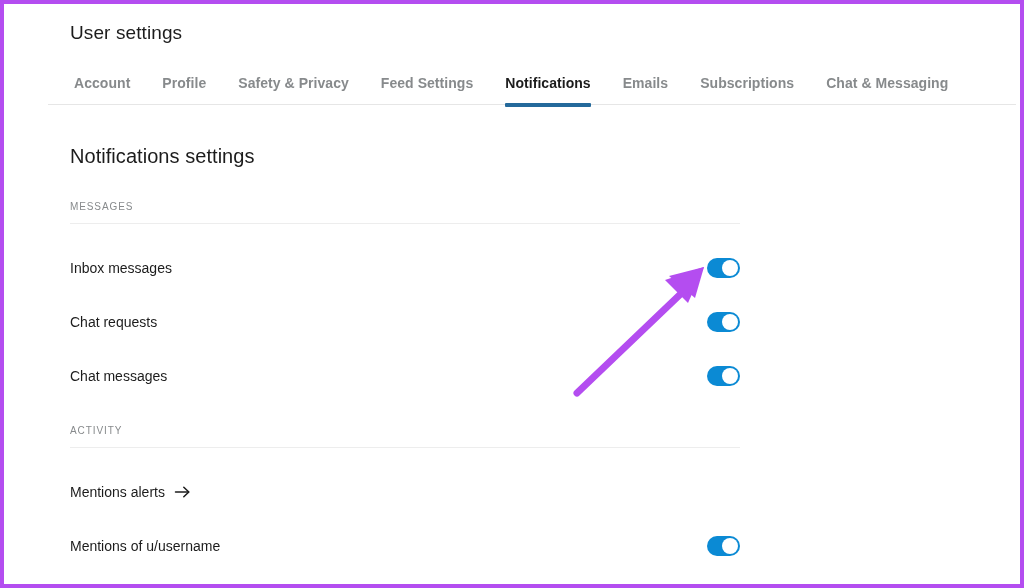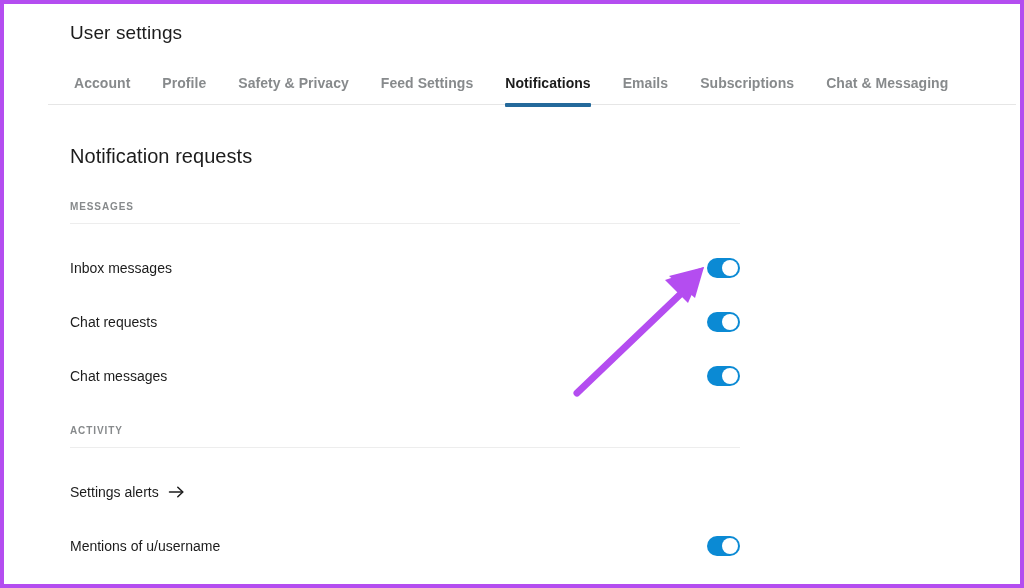--- a/index.html
+++ b/index.html
@@ -100,21 +100,21 @@
     left: 66px;
     top: 196px;
     width: 670px;
   }
 
   .group-label {
     font-size: 10px;
     line-height: 14px;
     letter-spacing: 0.9px;
     color: #878a8c;
-    font-weight: 700;
+    font-weight: 400;
     text-transform: uppercase;
     padding-bottom: 9px;
     border-bottom: 1px solid #ededed;
   }
 
   .rows { }
 
   .row {
     height: 54px;
     display: flex;
@@ -200,21 +200,21 @@
         <span>Emails</span>
       </div>
       <div class="tab">
         <span>Subscriptions</span>
       </div>
       <div class="tab">
         <span>Chat &amp; Messaging</span>
       </div>
     </div>
 
-    <div class="section-title">Notification requests</div>
+    <div class="section-title">Notifications settings</div>
 
     <div class="content">
 
       <div class="group">
         <div class="group-label">MESSAGES</div>
         <div class="rows">
 
           <div class="row">
             <div class="row-label">Inbox messages</div>
             <div class="toggle">
@@ -240,21 +240,21 @@
       </div>
 
       <div class="spacer"></div>
 
       <div class="group">
         <div class="group-label">ACTIVITY</div>
         <div class="rows">
 
           <div class="row">
             <div class="row-label">
-              <span>Settings alerts</span>
+              <span>Mentions alerts</span>
               <span class="arrow-icon">
                 <svg viewBox="0 0 17 14" width="17" height="14" fill="none" stroke="currentColor" stroke-width="1.5" stroke-linecap="round" stroke-linejoin="round">
                   <line x1="1.5" y1="7" x2="14.5" y2="7"></line>
                   <polyline points="9.8,2.2 14.8,7 9.8,11.8"></polyline>
                 </svg>
               </span>
             </div>
           </div>
 
           <div class="row">

